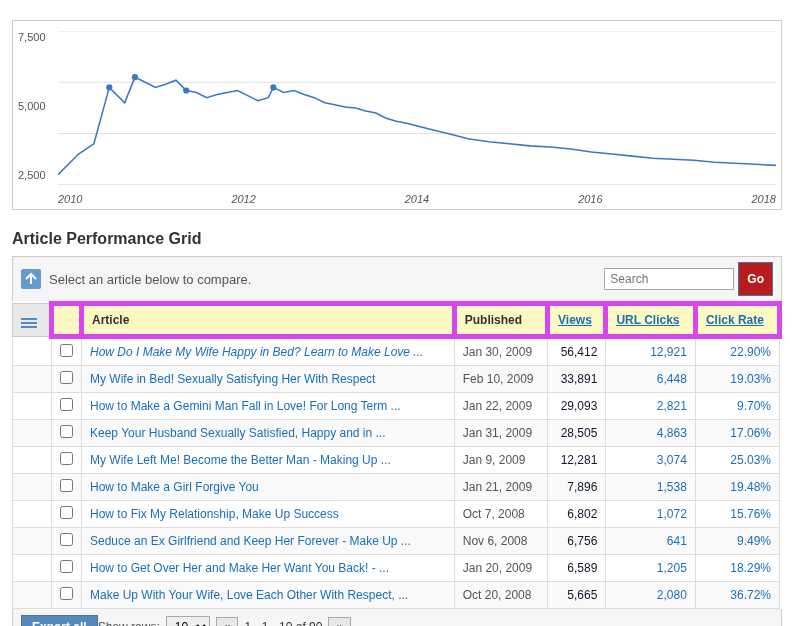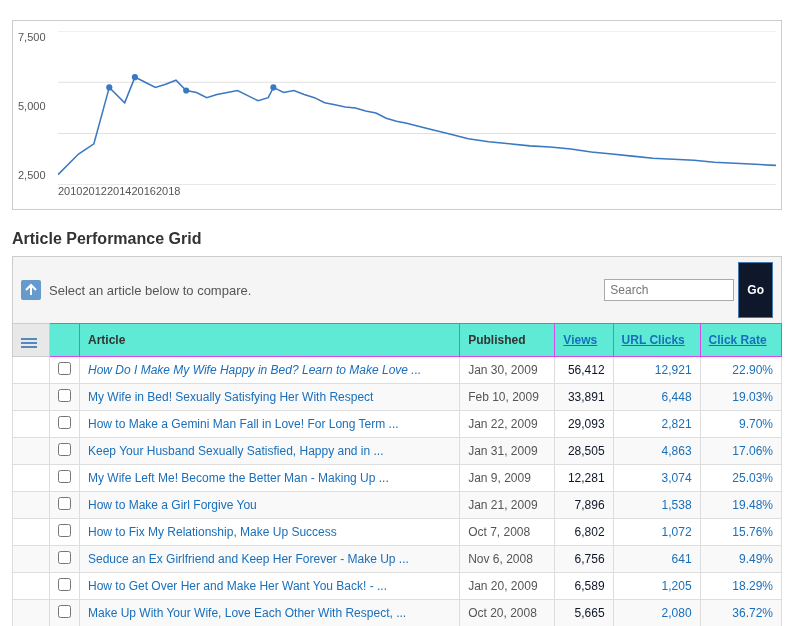--- a/index.html
+++ b/index.html
@@ -27,26 +27,28 @@
     }
     .chart-svg {
       position: absolute;
       left: 45px;
       top: 10px;
       right: 5px;
       bottom: 25px;
     }
     .chart-x-labels {
       position: absolute;
-      bottom: 12px;
+      bottom: 4px;
       left: 45px;
       right: 5px;
       display: flex;
+      justify-content: space-between;
       font-size: 11px;
       color: #555;
+      font-style: italic;
     }
 
     
     .grid-section { padding: 0 12px 10px 12px; }
     .grid-title { font-size: 16px; font-weight: bold; margin-bottom: 8px; color: #333; }
 
     
     .toolbar {
       display: flex;
       align-items: center;
@@ -71,38 +73,38 @@
       gap: 4px;
     }
     .search-input {
       border: 1px solid #aaa;
       padding: 3px 5px;
       font-size: 12px;
       width: 130px;
       outline: none;
     }
     .go-btn {
-      background: #0f172a;
+      background: #b91c1c;
       color: #fff;
       border: 1px solid #4477aa;
-      padding: 20px 8px;
+      padding: 9px 8px;
       font-size: 12px;
       cursor: pointer;
       font-weight: bold;
     }
 
     
     .data-table {
       width: 100%;
       border-collapse: collapse;
       border: 1px solid #ccc;
     }
     .data-table th {
-      background: #5eead4;
-      border: 1px solid #d946ef;
+      background: #fef9c3;
+      border: 5px solid #d946ef;
       padding: 5px 8px;
       text-align: left;
       font-size: 12px;
       font-weight: bold;
       color: #333;
       white-space: nowrap;
     }
     .data-table th.link-col { color: #1a6fba; cursor: pointer; text-decoration: underline; }
     .data-table td {
       border: 1px solid #ddd;

